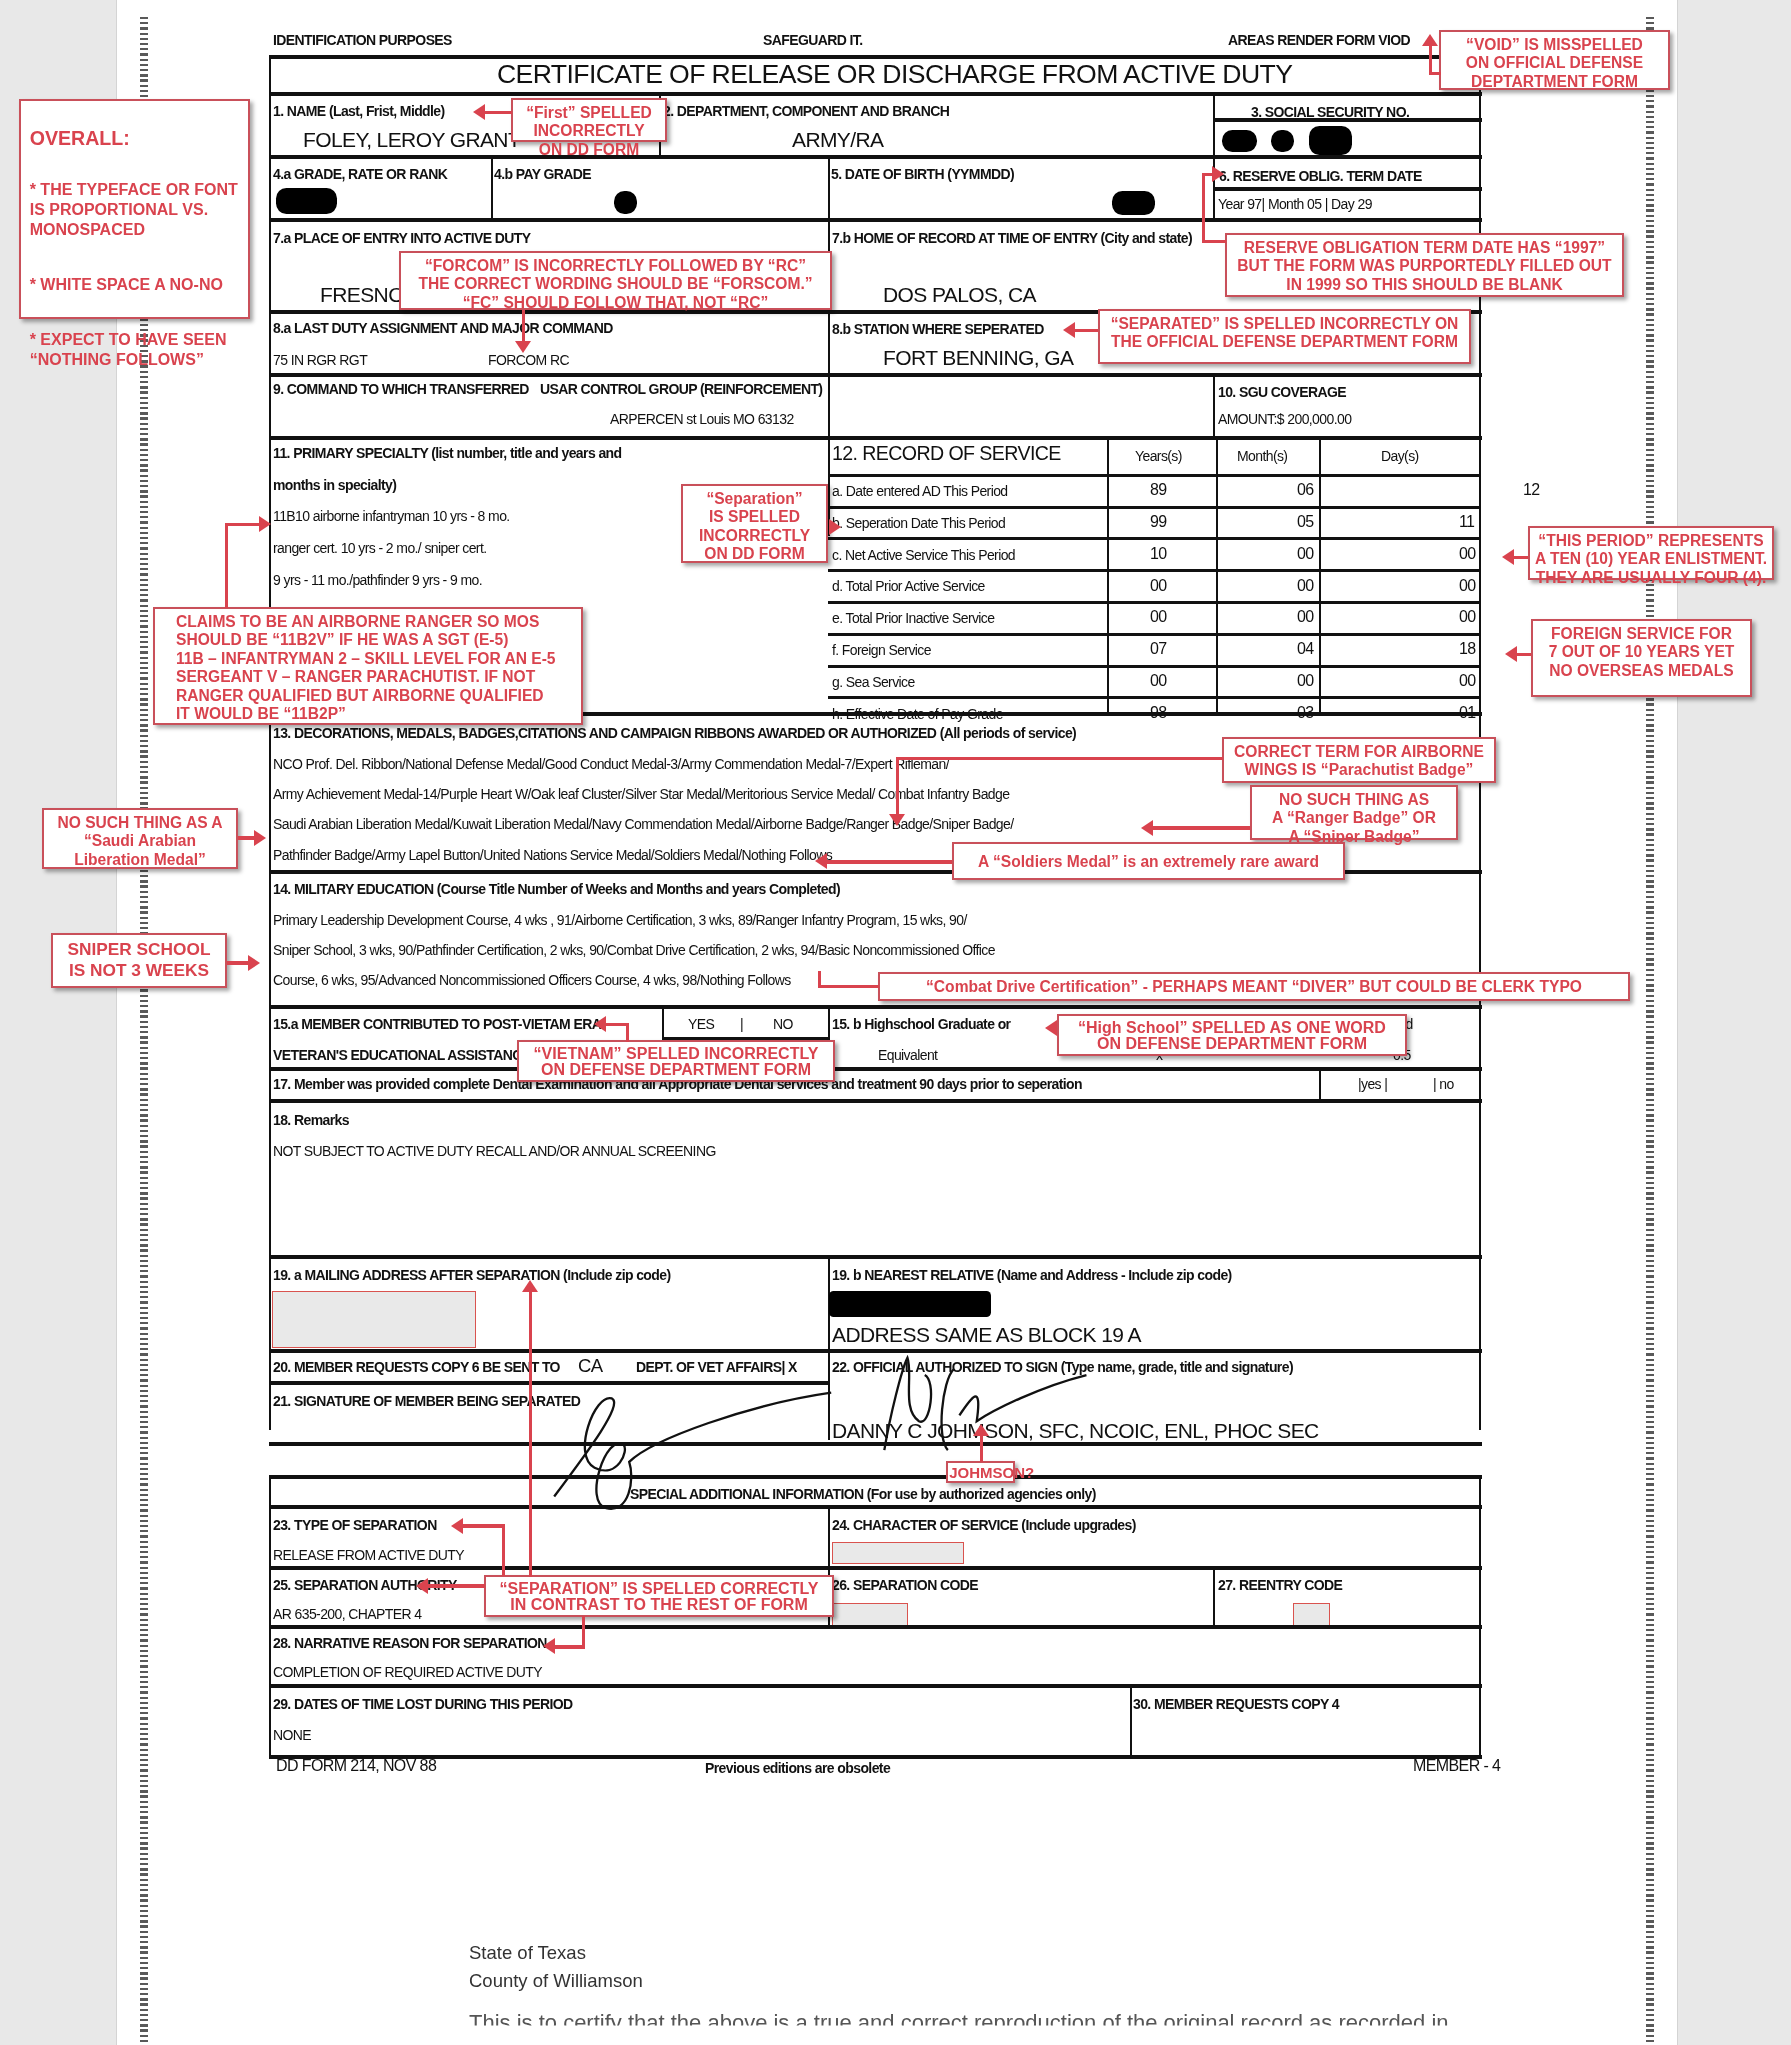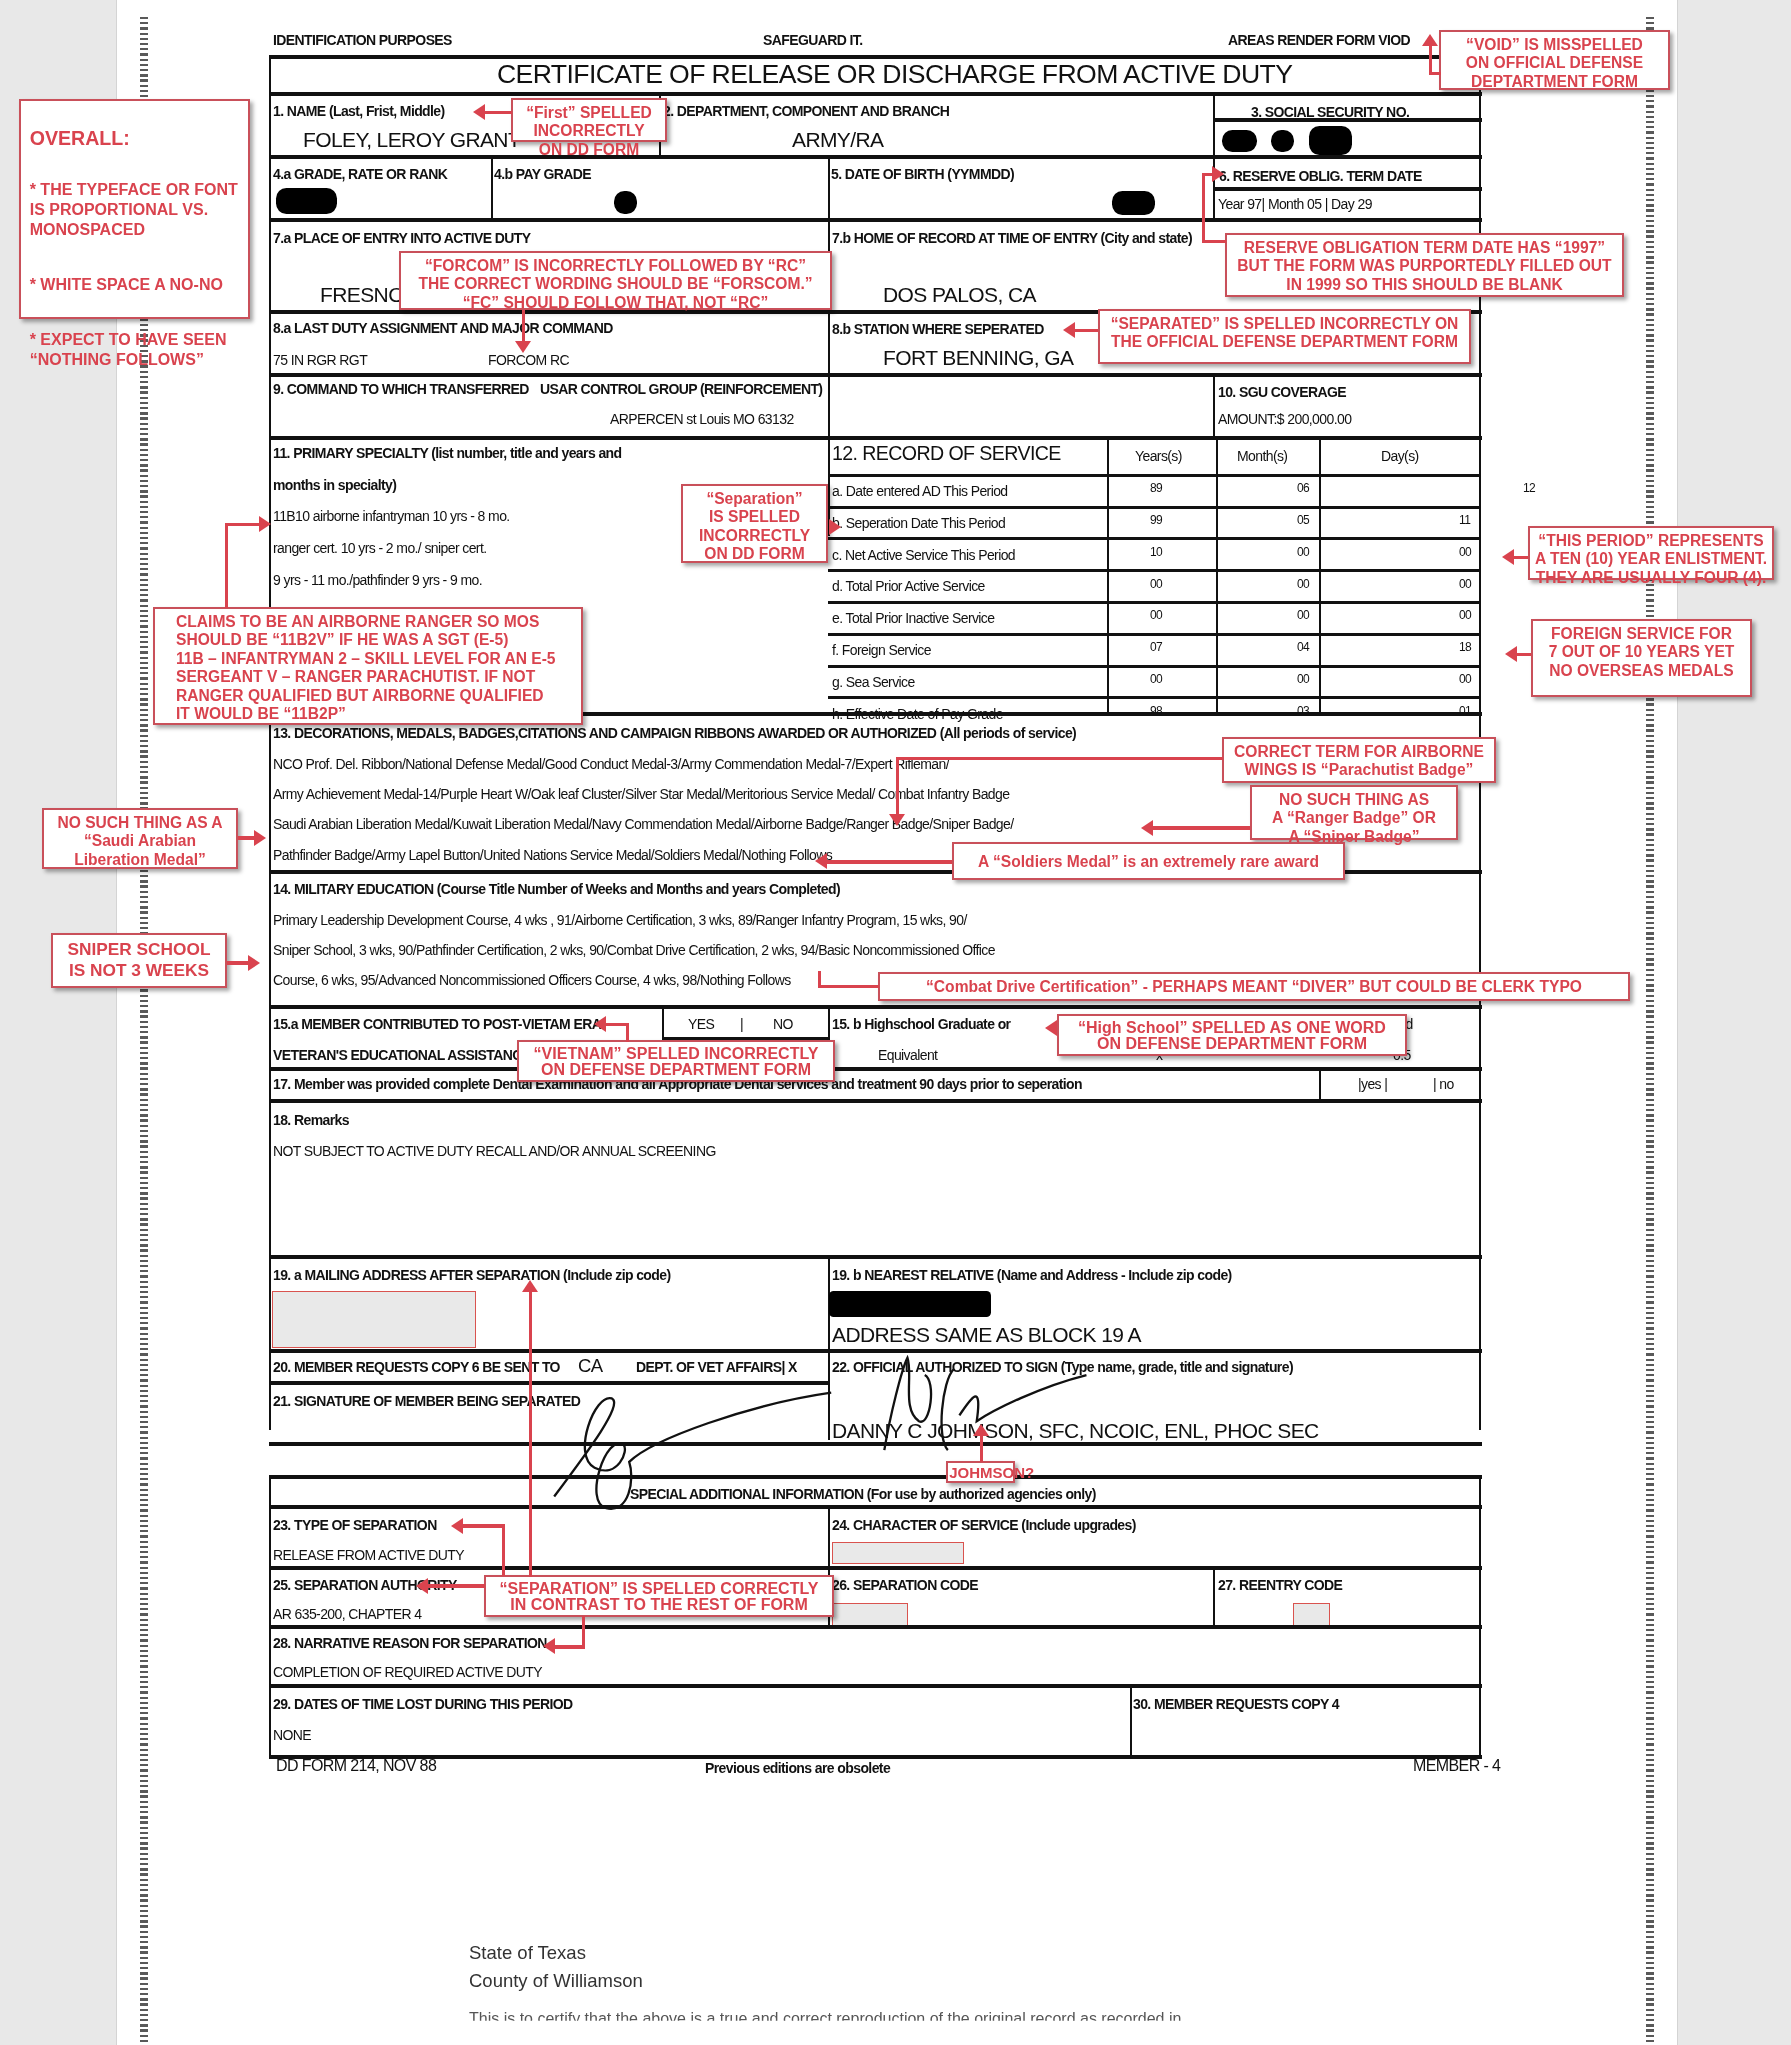--- a/index.html
+++ b/index.html
@@ -15,21 +15,21 @@
   .redact{position:absolute;background:#000;border-radius:10.4px;}
   .greybox{position:absolute;background:#e9e9e9;border:1.7px solid #d9534f;}
   .note{position:absolute;background:#fff;border:2.3px solid #c9505a;box-shadow:2.9px 2.9px 4px rgba(0,0,0,.35);color:#d9434e;font-family:"Liberation Sans",sans-serif;font-weight:bold;text-align:center;font-size:15.6px;line-height:18.5px;padding:3.5px 4.6px;box-sizing:border-box;white-space:pre-line;}
   .rline{position:absolute;background:#d9434e;}
   .arr{position:absolute;width:0;height:0;}
   .arr.r{border-top:8px solid transparent;border-bottom:8px solid transparent;border-left:12.7px solid #d9434e;}
   .arr.l{border-top:8px solid transparent;border-bottom:8px solid transparent;border-right:12.7px solid #d9434e;}
   .arr.u{border-left:8px solid transparent;border-right:8px solid transparent;border-bottom:12.7px solid #d9434e;}
   .arr.d{border-left:8px solid transparent;border-right:8px solid transparent;border-top:12.7px solid #d9434e;}
   .sig{position:absolute;}
-  .rs-num{position:absolute;font-size:12px;}
+  .rs-num{position:absolute;font-size:16px;}
 </style>
 </head>
 <body>
 
 <div class="page">
   <div class="perf" style="left:23px"></div>
   <div class="perf" style="right:23px"></div>
 </div>
 
 <div class="abs frm lbl" style="left:273px;top:32px">IDENTIFICATION PURPOSES</div>
@@ -250,21 +250,21 @@
 <div class="vline" style="left:1130px;top:1684px;height:72px"></div>
 <div class="abs frm lbl" style="left:1133px;top:1696px">30. MEMBER REQUESTS COPY 4</div>
 <div class="hline" style="left:269px;top:1755px;width:1213px"></div>
 
 <div class="abs frm" style="left:276px;top:1757px;font-size:16px;font-weight:normal">DD  FORM  214, NOV 88</div>
 <div class="abs frm lbl" style="left:705px;top:1760px">Previous editions are obsolete</div>
 <div class="abs frm" style="left:1413px;top:1757px;font-size:16px;font-weight:normal">MEMBER - 4</div>
 
 <div class="abs" style="left:469px;top:1942px;font-size:18.5px;color:#333;font-family:'Liberation Sans',sans-serif">State of Texas</div>
 <div class="abs" style="left:469px;top:1970px;font-size:18.5px;color:#333;font-family:'Liberation Sans',sans-serif">County of Williamson</div>
-<div class="abs" style="left:469px;top:2010px;font-size:16px;color:#555;font-family:'Liberation Sans',sans-serif;clip-path:inset(0 0 40% 0)">This is to certify that the above is a true and correct reproduction of the original record as recorded in</div>
+<div class="abs" style="left:469px;top:2010px;font-size:22px;color:#555;font-family:'Liberation Sans',sans-serif;clip-path:inset(0 0 40% 0)">This is to certify that the above is a true and correct reproduction of the original record as recorded in</div>
 
 <div class="note" style="left:18.5px;top:99px;width:231px;height:220px;text-align:left;font-size:16px;line-height:19.6px;padding:8px 9.2px">
   <div style="font-size:19.6px;margin-bottom:12.7px">OVERALL:</div>
   <div style="white-space:pre-line;margin-bottom:16px">* THE TYPEFACE OR FONT
    IS PROPORTIONAL VS.
    MONOSPACED</div>
   <div style="white-space:pre-line;margin-bottom:16px">* WHITE SPACE A NO-NO</div>
   <div style="white-space:pre-line">* EXPECT TO HAVE SEEN
    “NOTHING FOLLOWS”</div>
 </div>

